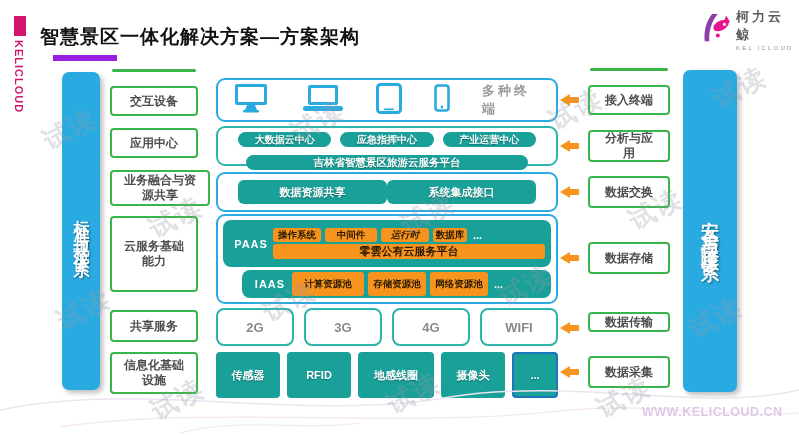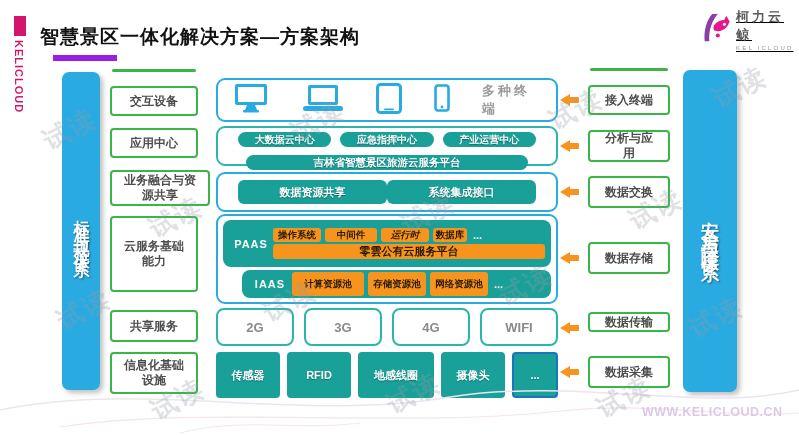--- a/index.html
+++ b/index.html
@@ -7,21 +7,21 @@
   body { font-family:"Liberation Sans","DejaVu Sans",sans-serif; }
   .slide { position:relative; width:799px; height:435px; background:#fff; overflow:hidden; }
 
   
   .brand-bar { position:absolute; left:14px; top:16px; width:12px; height:20px; background:#d4156e; }
   .brand-vert { position:absolute; left:13px; top:40px; height:90px; writing-mode:vertical-rl;
     font-size:11px; font-weight:bold; color:#d4156e; letter-spacing:1px; }
   .page-title { position:absolute; left:40px; top:24px; font-size:19px; font-weight:bold; color:#111;
     letter-spacing:1px; }
   .title-underline { position:absolute; left:53px; top:55px; width:64px; height:6px; background:#9b1fe0; }
-  .logo { position:absolute; left:699px; top:8px; display:flex; align-items:center; gap:5px;text-decoration:underline; }
+  .logo { position:absolute; left:699px; top:8px; display:flex; align-items:center; gap:5px; }
   .logo-text { display:flex; flex-direction:column; }
   .logo-cn { font-size:13px; font-weight:bold; color:#58595b; letter-spacing:3px; }
   .logo-en { font-size:6px; color:#939598; letter-spacing:2.2px; margin-top:1px; }
 
   
   .vbar { position:absolute; background:#29abe2; border-radius:7px;
     box-shadow:3px 3px 5px rgba(0,0,0,.25); display:flex; align-items:center; justify-content:center; }
   .vbar-left { left:62px; top:72px; width:38px; height:318px; }
   .vbar-right { left:683px; top:70px; width:54px; height:322px; }
   .vbar-text { writing-mode:vertical-rl; text-orientation:upright; color:#fff; font-weight:bold;

